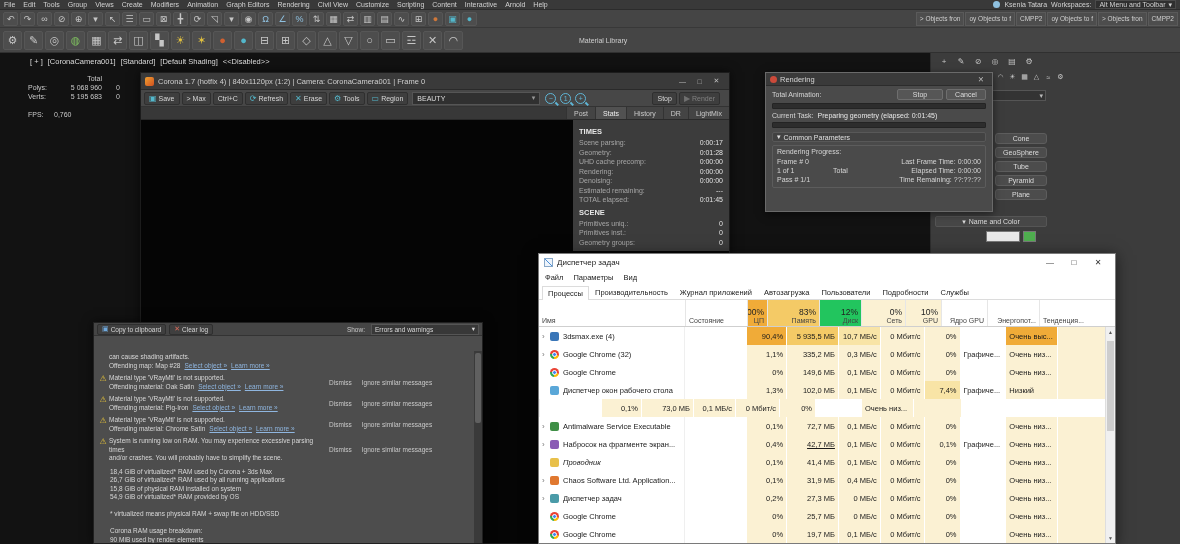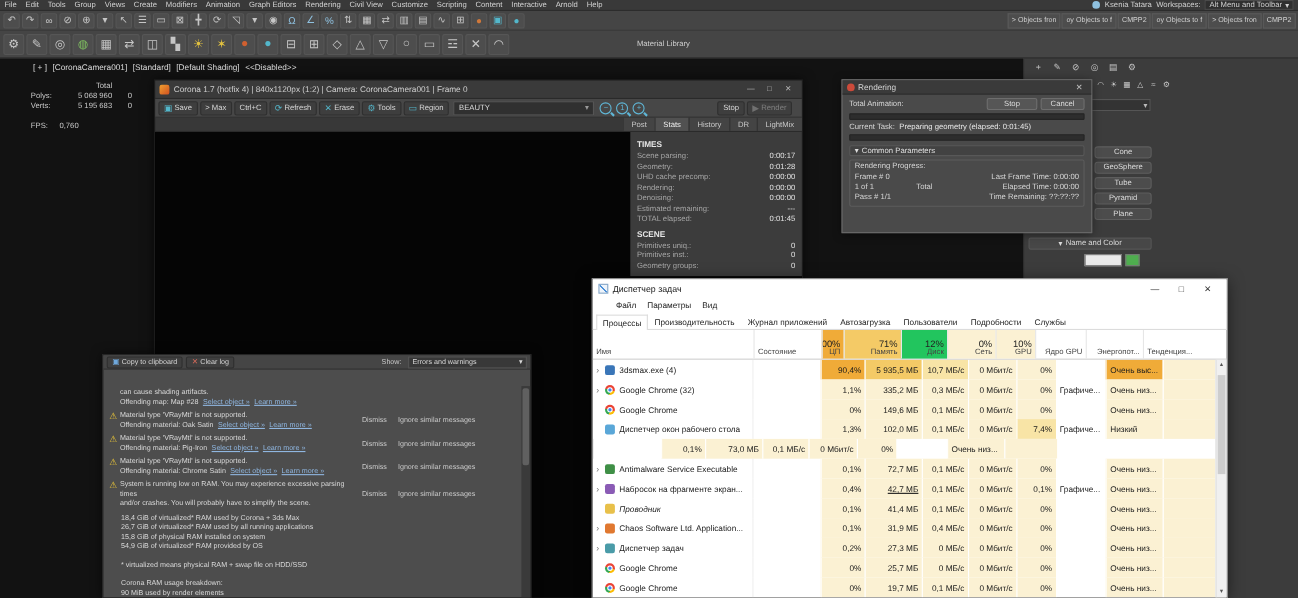--- a/index.html
+++ b/index.html
@@ -119,21 +119,21 @@
 .ram-block{padding:3px 4px 2px 16px;font-size:6.5px;line-height:8.5px;}
 #err-scroll{position:absolute;right:0;top:28px;bottom:0;width:8px;background:#3a3a3a;}
 #err-scroll .thumb{position:absolute;left:1px;right:1px;top:2px;height:70px;background:#606060;border-radius:2px;}
 
 
 #taskmgr{position:absolute;left:538px;top:253px;width:578px;height:291px;background:#fff;border:1px solid #7a7a7a;box-shadow:0 2px 14px rgba(0,0,0,.55);z-index:40;color:#1a1a1a;}
 .tm-title{height:17px;display:flex;align-items:center;padding:0 5px;font-size:8px;background:#fff;}
 .tm-appico{width:9px;height:9px;margin-right:4px;flex:0 0 9px;background:linear-gradient(45deg,transparent 44%,#4a90d9 44% 56%,transparent 56%),#eef4fb;border:1px solid #88a8c8;}
 .tm-btns{margin-left:auto;display:flex;}
 .tm-btn{width:24px;height:15px;display:flex;align-items:center;justify-content:center;font-size:8px;color:#333;}
-.tm-menu{display:flex;height:13px;align-items:center;font-size:7.5px;padding:0 16px;background:#fff;}
+.tm-menu{display:flex;height:13px;align-items:center;font-size:7.5px;padding:0 1px;background:#fff;}
 .tm-m{padding:0 5px;}
 .tm-tabs{display:flex;align-items:flex-end;height:16px;font-size:7.5px;padding:0 3px;border-bottom:1px solid #dcdcdc;background:#fff;}
 .tm-tab{padding:2px 5px;border:1px solid transparent;border-bottom:none;color:#222;white-space:nowrap;}
 .tm-tab.active{border-color:#dcdcdc;background:#fff;position:relative;top:1px;}
 #tm-head{display:flex;height:27px;border-bottom:1px solid #cfcfcf;font-size:7px;color:#444;}
 .tm-hcell{border-left:1px solid #e6e6e6;display:flex;flex-direction:column;justify-content:flex-end;padding:1px 3px 2px;overflow:hidden;white-space:nowrap;}
 .tm-hcell:first-child{border-left:none;}
 .tm-hcell.metric{align-items:flex-end;text-align:right;}
 .tm-pct{font-size:8.5px;color:#222;}
 #tm-rows{position:absolute;top:73px;left:0;right:10px;bottom:0;overflow:hidden;font-size:7.5px;}
@@ -595,21 +595,21 @@
           <span class="tm-hname">Имя</span>
         </div>
         <div class="tm-hcell" style="width: 62px;">
           <span class="tm-hname">Состояние</span>
         </div>
         <div class="tm-hcell metric" style="width: 20px; background: rgb(240, 171, 56);">
           <span class="tm-pct">100%</span>
           <span class="tm-hname">ЦП</span>
         </div>
         <div class="tm-hcell metric" style="width: 52px; background: rgb(244, 202, 102);">
-          <span class="tm-pct">71%</span>
+          <span class="tm-pct">83%</span>
           <span class="tm-hname">Память</span>
         </div>
         <div class="tm-hcell metric" style="width: 42px; background: #22c55e;">
           <span class="tm-pct">12%</span>
           <span class="tm-hname">Диск</span>
         </div>
         <div class="tm-hcell metric" style="width: 44px; background: rgb(251, 241, 211);">
           <span class="tm-pct">0%</span>
           <span class="tm-hname">Сеть</span>
         </div>

